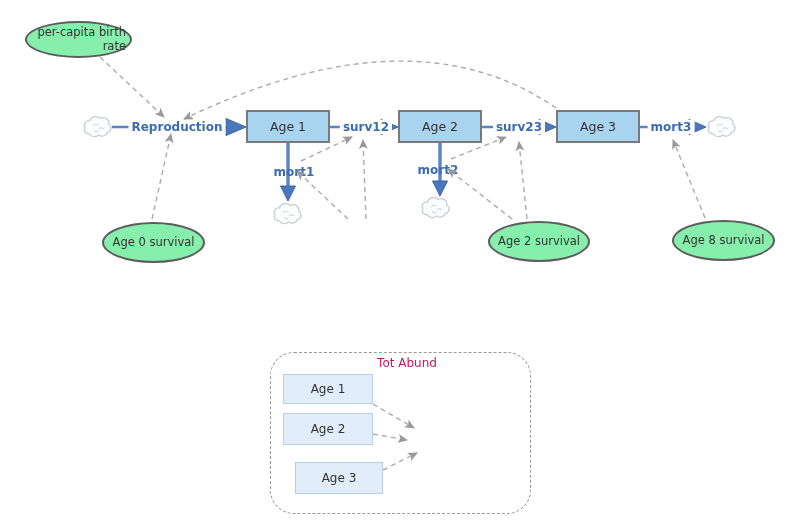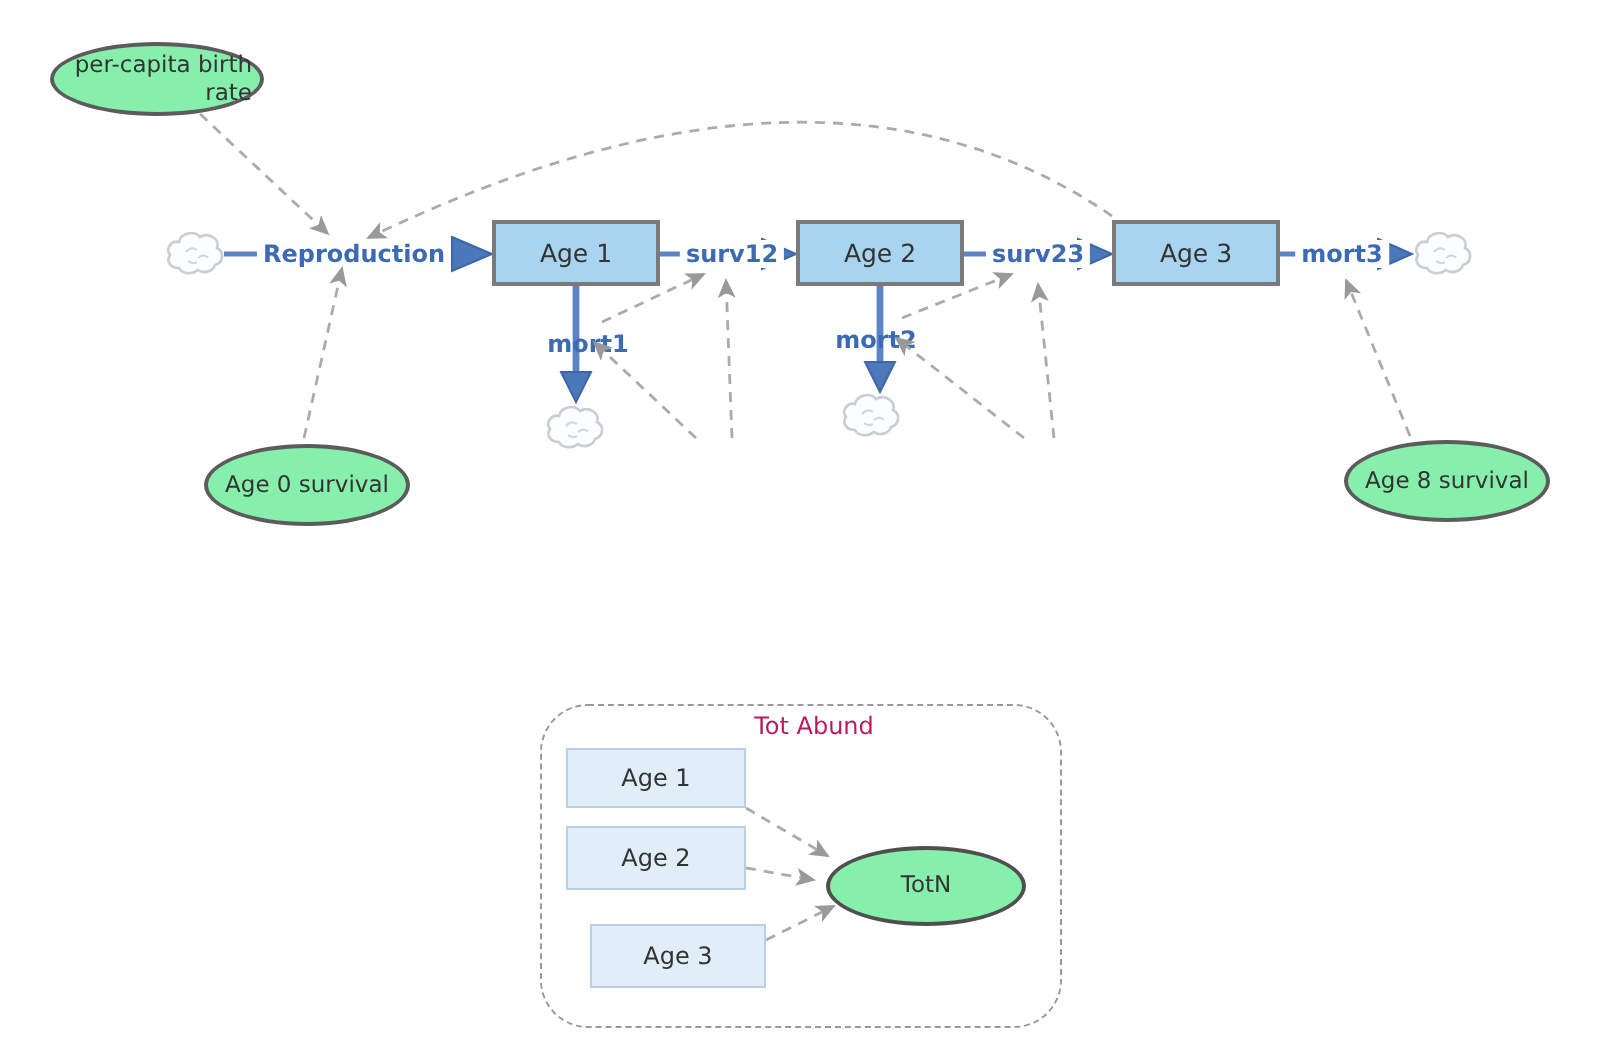--- a/index.html
+++ b/index.html
@@ -132,34 +132,34 @@
   <div class="stock" style="left:556px;top:110px;width:84px;height:33px;">
     <span>Age 3</span>
   </div>
 
   <div class="variable" style="left:25px;top:21px;width:107px;height:37px;">
     <span>per-capita birth rate</span>
   </div>
   <div class="variable" style="left:102px;top:222px;width:103px;height:41px;">
     <span>Age 0 survival</span>
   </div>
+  <div class="variable" style="left:488px;top:221px;width:102px;height:41px;">
+    <span>Age 2 survival</span>
+  </div>
   <div class="variable" style="left:672px;top:220px;width:103px;height:41px;">
     <span>Age 8 survival</span>
   </div>
 
   <div class="submodel" style="left:270px;top:352px;width:261px;height:162px;"></div>
   <div class="submodel-title" style="left:407px;top:356px;">Tot Abund</div>
 
   <div class="subrect" style="left:283px;top:374px;width:90px;height:30px;">
     <span>Age 1</span>
   </div>
   <div class="subrect" style="left:283px;top:413px;width:90px;height:32px;">
     <span>Age 2</span>
   </div>
   <div class="subrect" style="left:295px;top:462px;width:88px;height:32px;">
     <span>Age 3</span>
   </div>
 
-  <div class="variable" style="left:413px;top:423px;width:100px;height:40px;border-color:#4f4f4f;">
-    <span>TotN</span>
-  </div>
 
 </div>
 
 </body></html>

